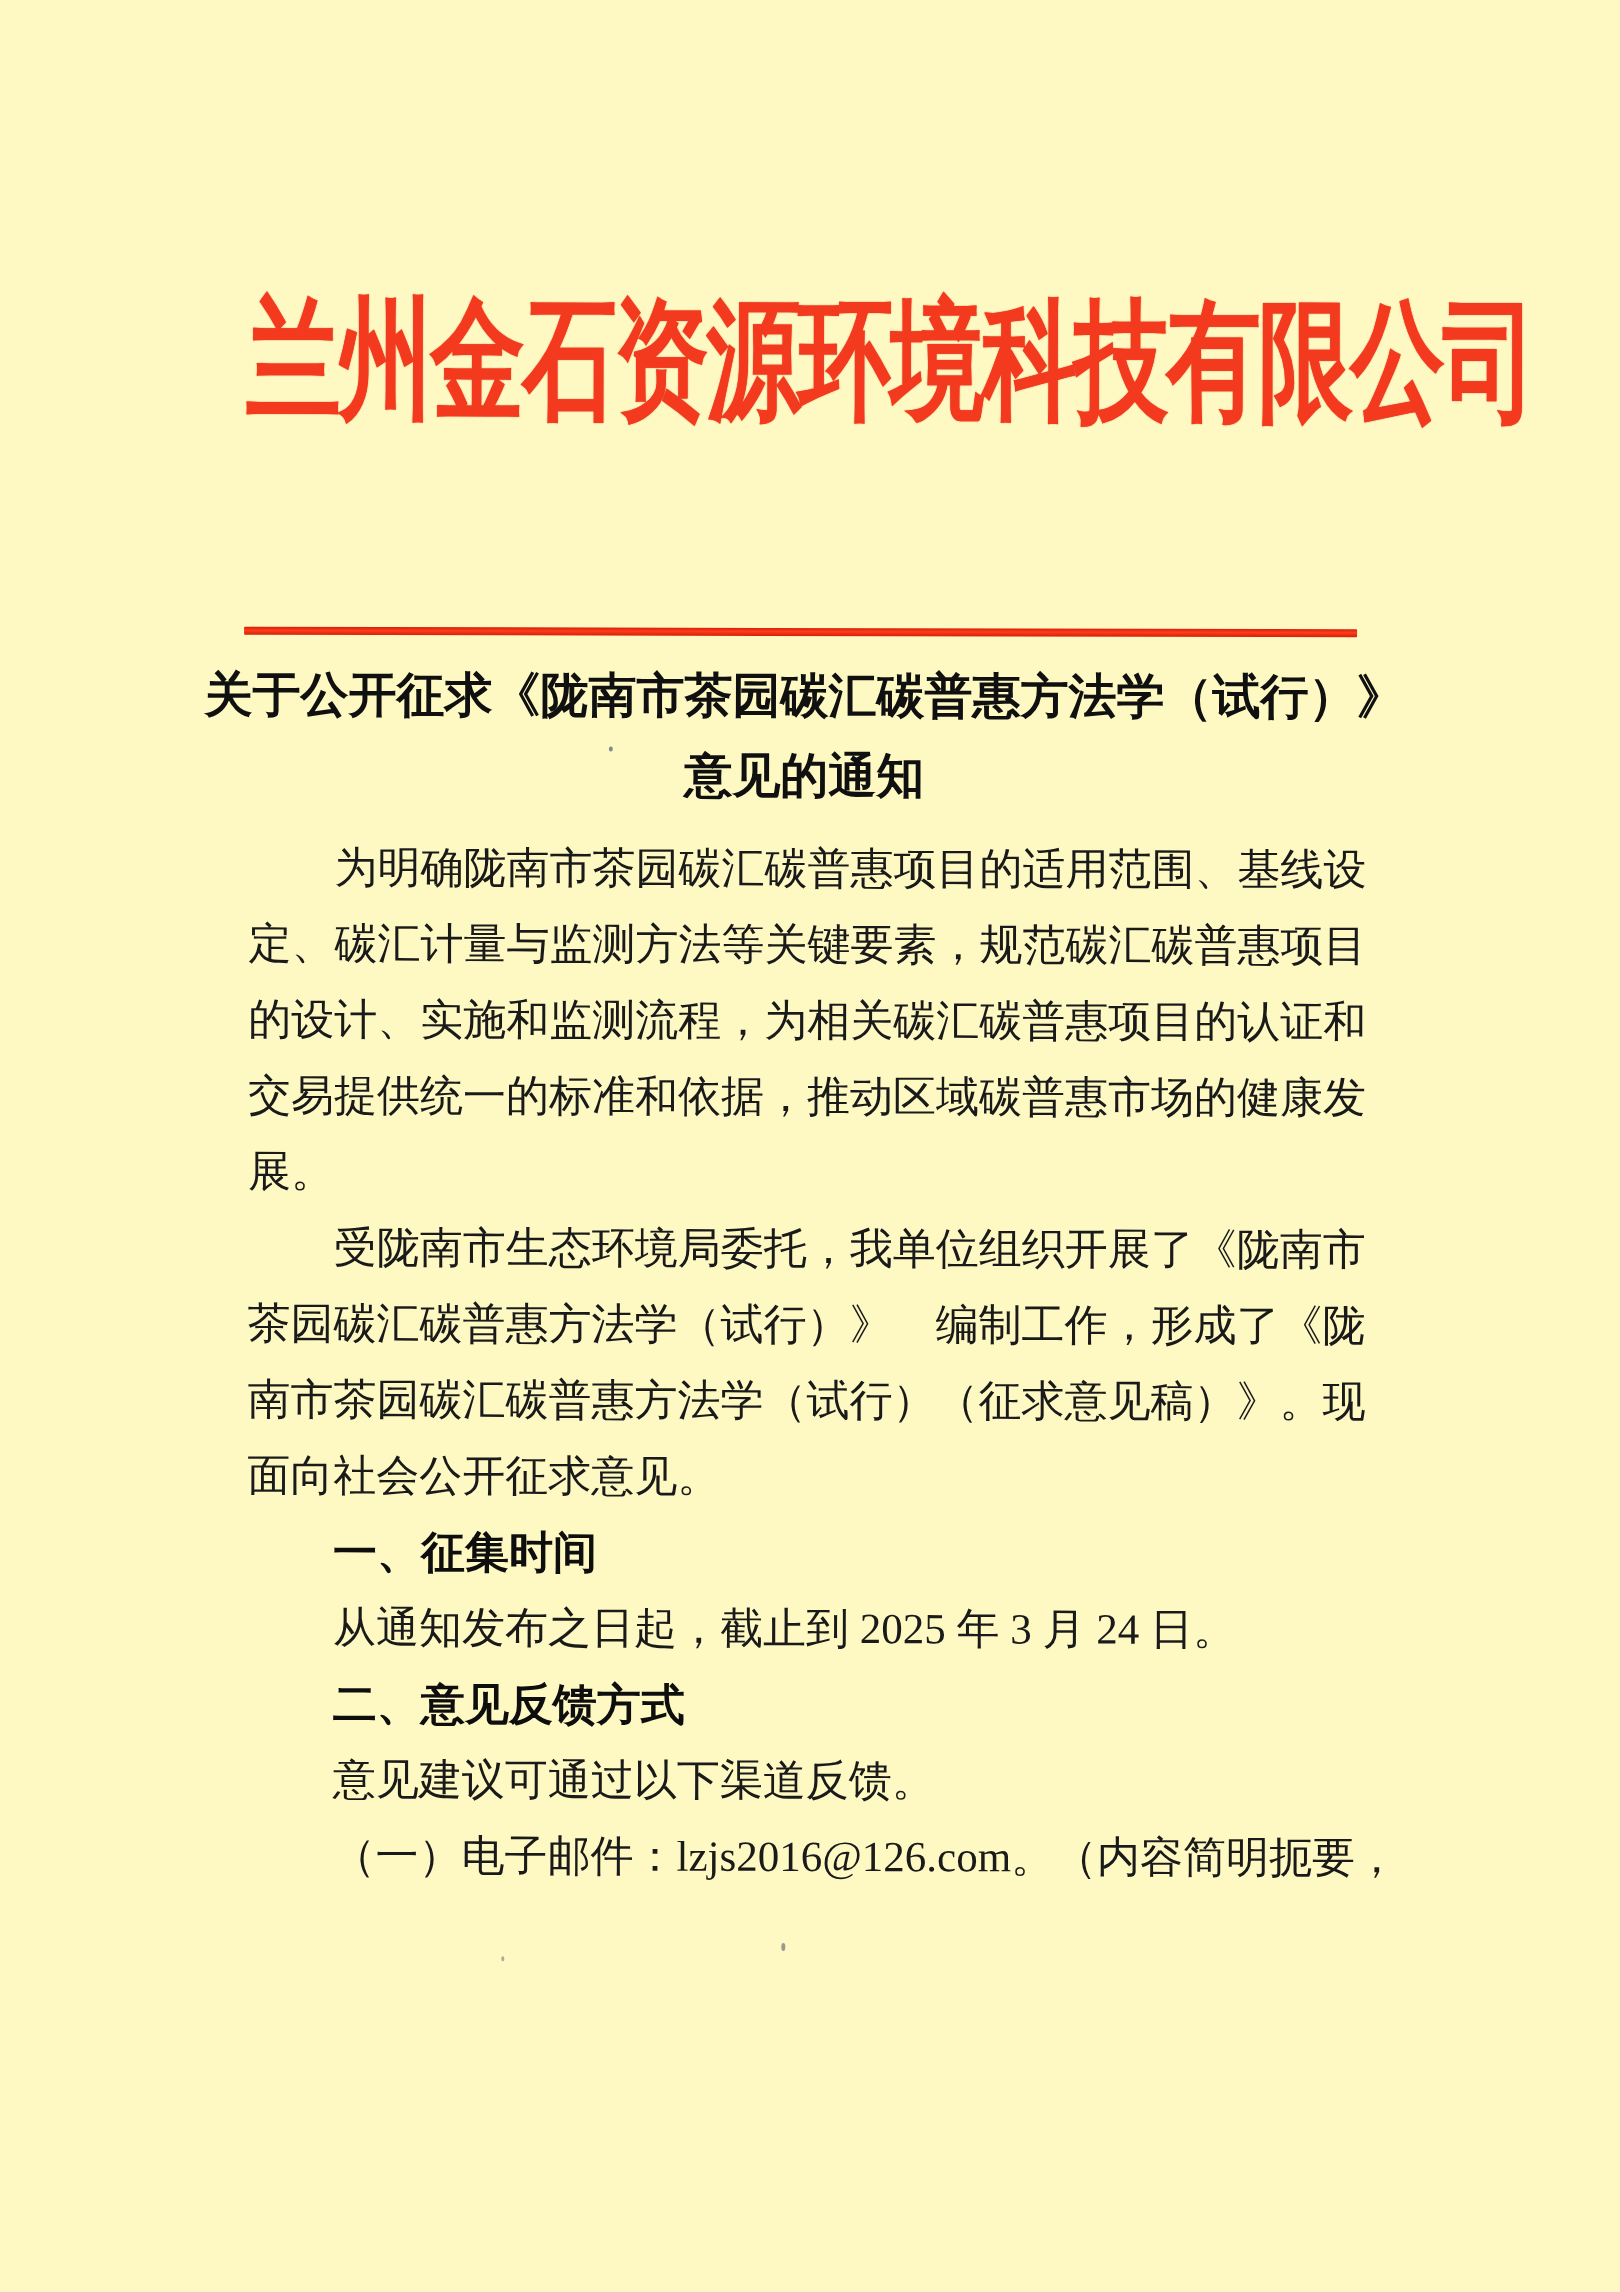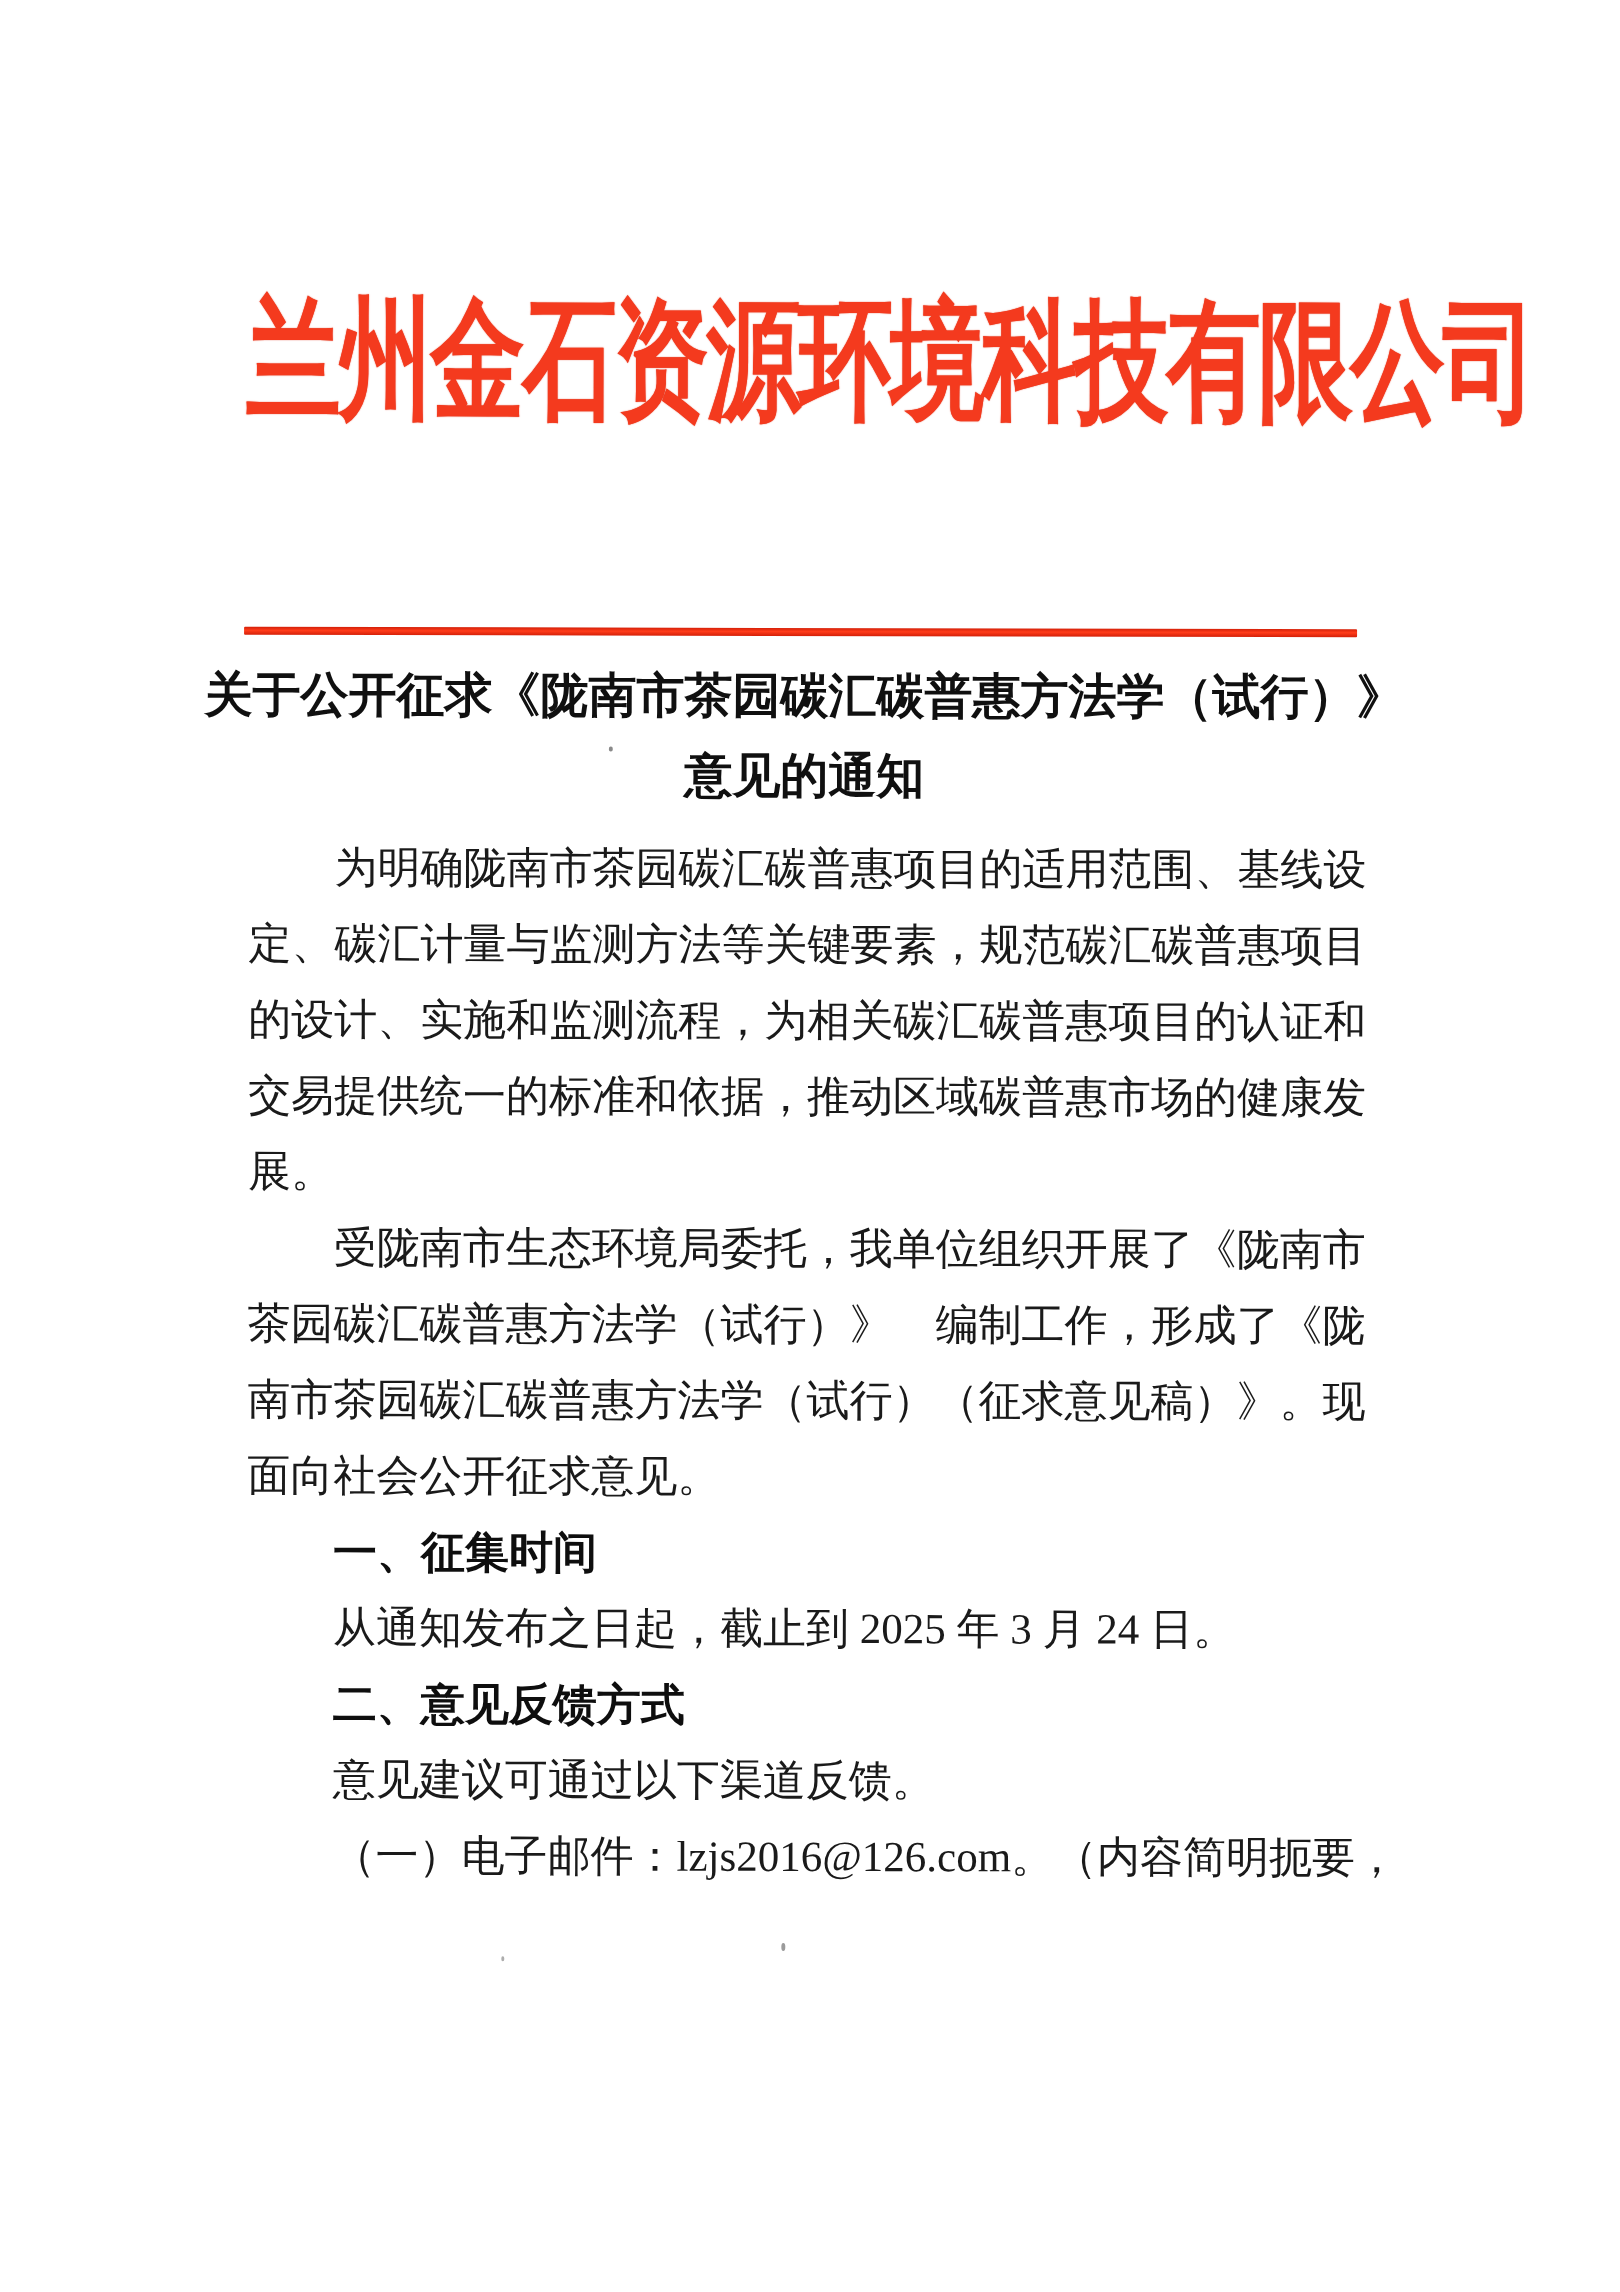--- a/index.html
+++ b/index.html
@@ -1,19 +1,19 @@
 <!DOCTYPE html>
 <html><head>
 <meta charset="utf-8">
 <style>
   html,body{margin:0;padding:0;background:#e8e8e8;}
   .page{
     position:relative;
     width:1620px;height:2293px;
-    background:#ffffff;
+    background:#fef9c3;
     overflow:hidden;
     font-family:"Liberation Serif","DejaVu Serif",serif;
     color:#171717;
   }
   .tilt{position:absolute;left:0;top:0;width:100%;height:100%;transform:rotate(0.12deg);transform-origin:50% 50%;}
   .letterhead{
     position:absolute;left:245px;top:295px;width:1117px;height:94px;
     font-size:94px;line-height:94px;font-weight:bold;
     letter-spacing:-2px;white-space:nowrap;
     color:#f43a1e;

